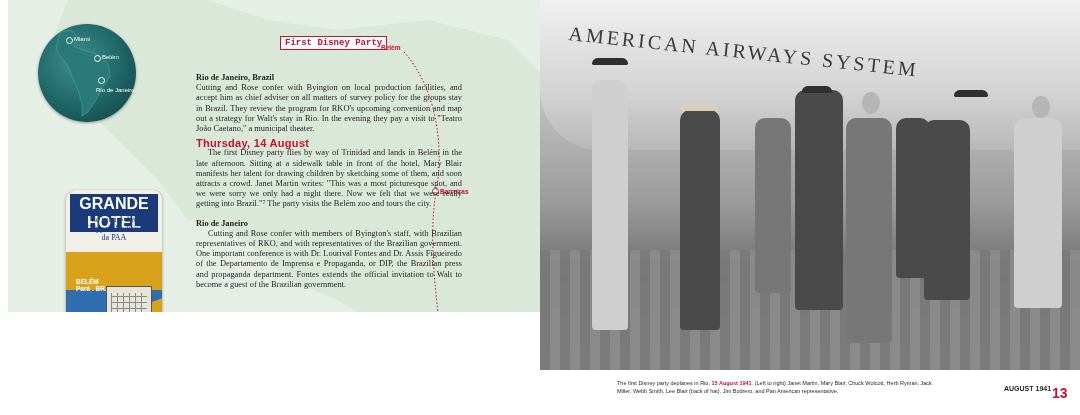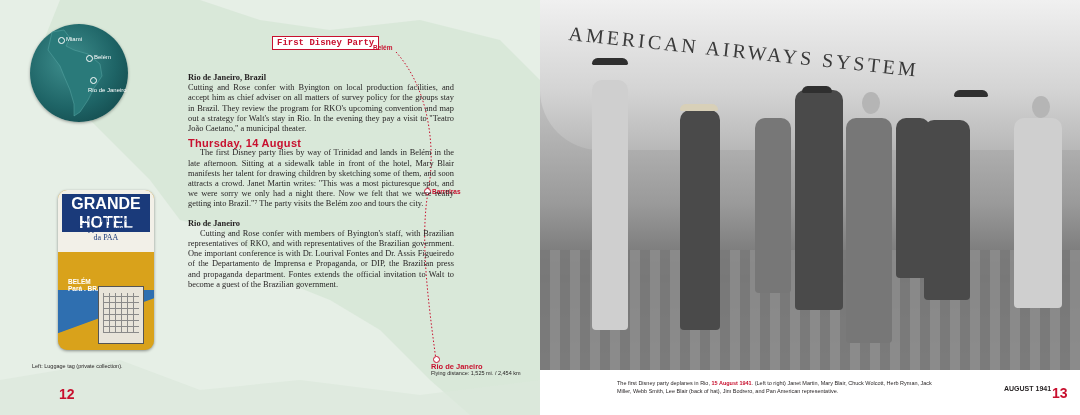--- a/index.html
+++ b/index.html
@@ -1,18 +1,18 @@
 <!DOCTYPE html>
 <html><head>
 <meta charset="utf-8">
 <style>
   html,body{margin:0;padding:0;}
   body{width:1080px;height:415px;overflow:hidden;background:#fff;font-family:"Liberation Serif",serif;color:#231f20;position:relative;}
   .spread{position:absolute;left:0;top:0;width:1080px;height:415px;}
-  .left-page{position:absolute;left:0;top:0;width:540px;height:415px;background:#e6efe6;overflow:hidden;}
+  .left-page{position:absolute;left:8px;top:0;width:540px;height:312px;background:#e6efe6;overflow:hidden;}
   .map-bg{position:absolute;left:0;top:0;width:540px;height:415px;}
   .right-page{position:absolute;left:540px;top:0;width:540px;height:415px;background:#fff;}
   .globe{position:absolute;left:30px;top:24px;width:98px;height:98px;border-radius:50%;
     background:radial-gradient(circle at 40% 38%,#3f8f8e 0%,#1e6466 55%,#0e3d40 100%);box-shadow:0 1px 3px rgba(0,0,0,.35);}
   .globe-land{position:absolute;}
   .globe-label{position:absolute;font-family:"Liberation Sans",sans-serif;font-size:6px;color:#fff;white-space:nowrap;}
   .globe-dot{position:absolute;width:5px;height:5px;border:1px solid #fff;border-radius:50%;}
   .text-col{position:absolute;left:188px;top:64px;width:266px;font-size:8.4px;line-height:10.2px;text-align:justify;}
   .text-col p{margin:0;text-indent:12px;}
   .text-col p.noindent{text-indent:0;}

